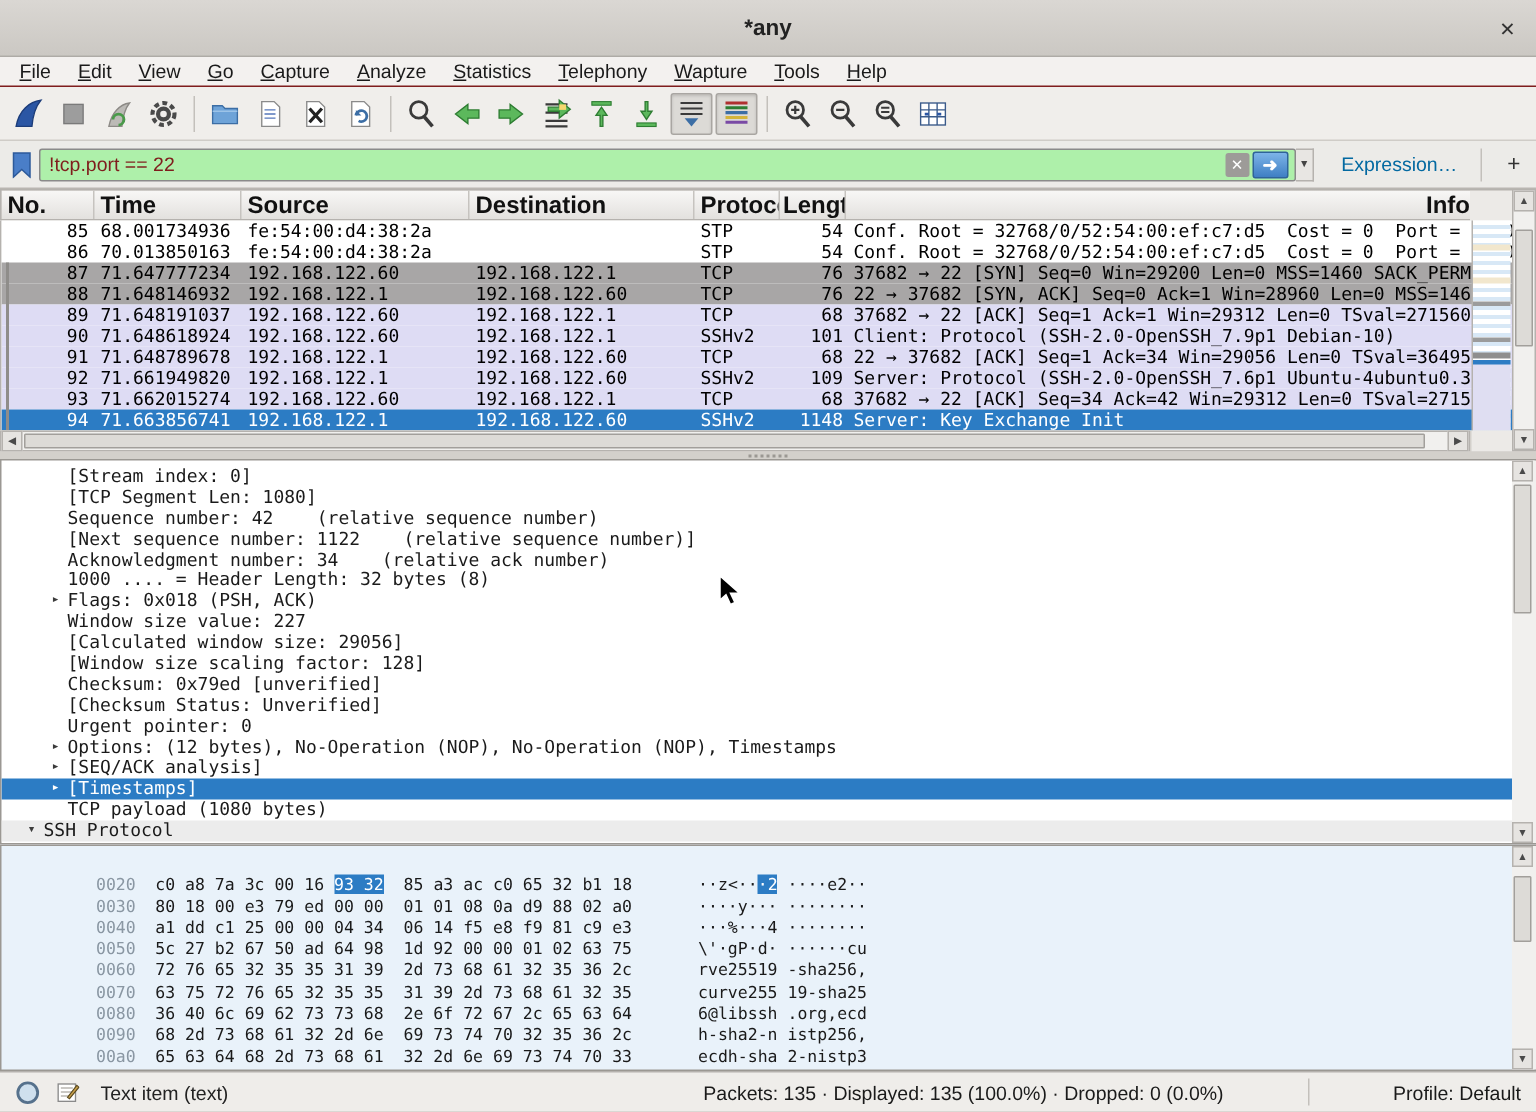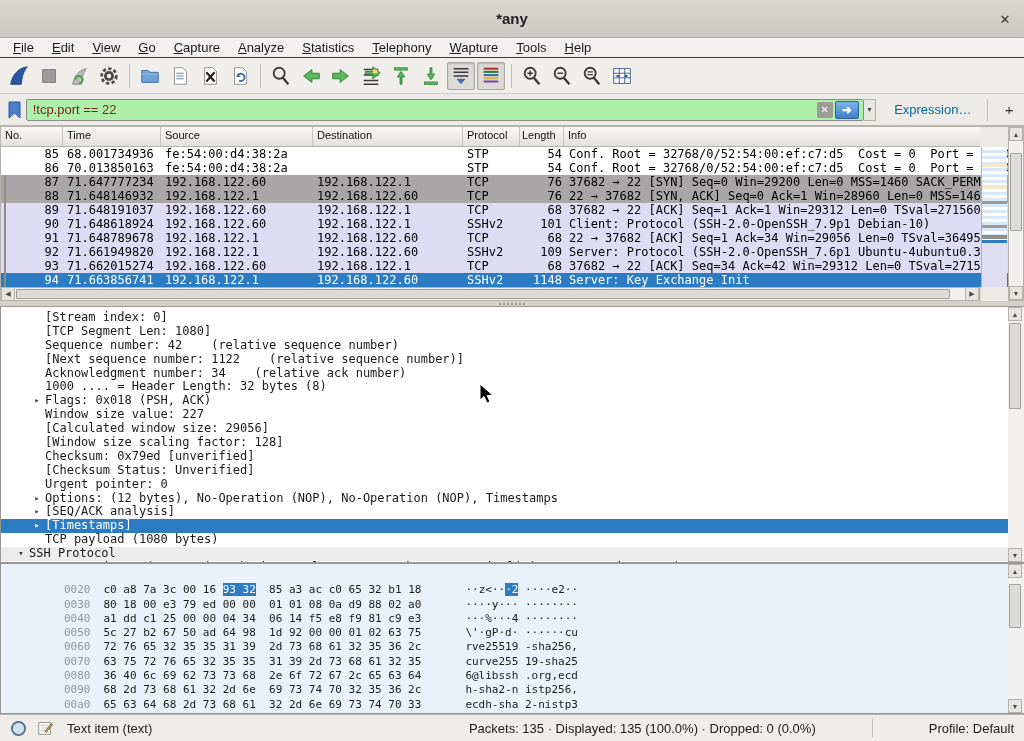--- a/index.html
+++ b/index.html
@@ -43,21 +43,21 @@
     color:#fff; font-size:12px; font-weight:bold; display:flex; align-items:center; justify-content:center; }
   #filter-caret { width:14px; height:22px; display:flex; align-items:center; justify-content:center; font-size:8px; color:#444;
     border:1px solid #b5b2ae; border-left:none; background:#e8e6e3; }
   #expression-label { margin-left:18px; color:#0369a1; }
   #fsep { width:1px; height:22px; background:#c3c0bb; margin:0 12px 0 16px; }
   #add-filter-btn { width:20px; height:20px; display:flex; align-items:center; justify-content:center; font-size:15px; color:#333; }
 
   
   #plist-header { position:absolute; left:0; top:126px; width:980px; height:21px; display:flex;
     background:linear-gradient(#f8f7f6,#e3e1de); border:1px solid #b5b2ae; border-right:none; }
-  .hc { height:100%; padding:2px 0 0 4px; border-right:1px solid #c6c3bf; overflow:hidden; white-space:nowrap; font-size:11px; color:#111; }
+  .hc { height:100%; padding:2px 0 0 4px; border-right:1px solid #c6c3bf; overflow:hidden; white-space:nowrap; font-size:16px; color:#111;font-weight:bold; }
   #plist-header-fill { position:absolute; left:980px; top:126px; width:28px; height:21px; background:#eceae7; border-top:1px solid #b5b2ae; }
 
   #plist-rows { position:absolute; left:0; top:147px; width:1012px; height:140px; background:#fff;
     border-left:1px solid #b5b2ae; overflow:hidden; font-family:"DejaVu Sans Mono", monospace; font-size:12px; }
   .prow { display:flex; height:14px; line-height:14px; white-space:pre; }
   .prow.white { background:#ffffff; color:#000; }
   .prow.gray  { background:#a8a6a6; color:#000; }
   .prow.lav   { background:#dedcf4; color:#000; }
   .prow.sel   { background:#2c7cc4; color:#fff; }
   .c { overflow:hidden; flex:none; }
@@ -301,21 +301,21 @@
     <span id="add-filter-btn">+</span>
   </div>
 
   <div id="plist-header">
     <span class="hc" style="width:62px">No.</span>
     <span class="hc" style="width:98px">Time</span>
     <span class="hc" style="width:152px">Source</span>
     <span class="hc" style="width:150px">Destination</span>
     <span class="hc" style="width:57px">Protocol</span>
     <span class="hc" style="width:44px; padding-left:2px;">Length</span>
-    <span class="hc" style="flex:1; border-right:none;">Info</span>
+    <span class="hc" style="flex:1; border-right:none;text-align:right;">Info</span>
   </div>
   <div id="plist-header-fill"></div>
 
   <div id="plist-rows">
 
   <div class="prow white">
         <span class="c no">85</span>
         <span class="c time">68.001734936</span>
         <span class="c src">fe:54:00:d4:38:2a</span>
         <span class="c dst"></span>

